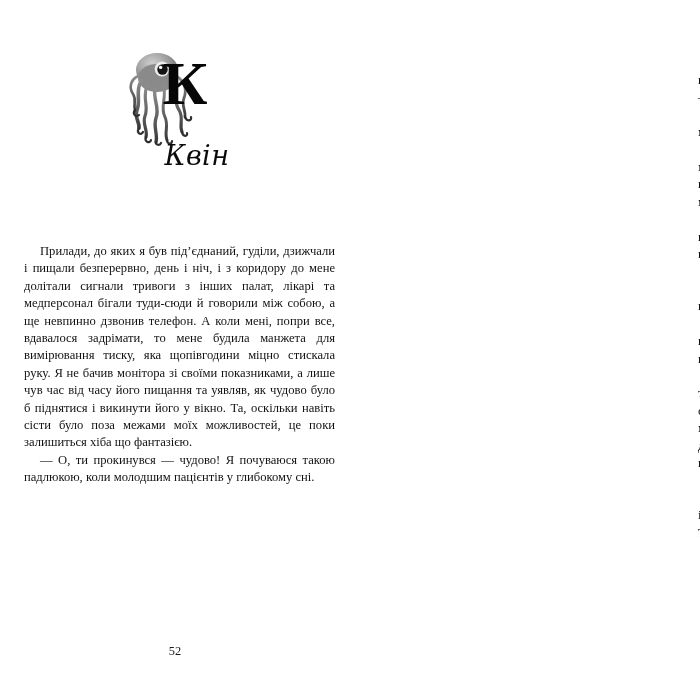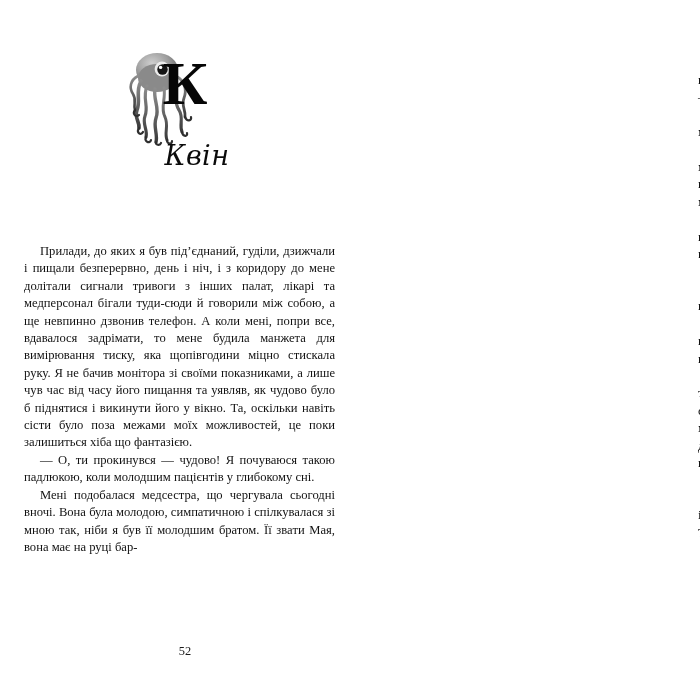--- a/index.html
+++ b/index.html
@@ -81,21 +81,20 @@
   }
 
   
   .folio {
     position: absolute;
     top: 644px;
     font-size: 12.4px;
     line-height: 14px;
     text-align: center;
     color: #1a1a1a;
-    padding-left: 10px;
   }
   #folio-left  { left: 0;   width: 350px; }
 </style>
 </head>
 <body>
 
 <div id="page">
 
   <div class="page-half" id="page-left">
 
@@ -143,21 +142,20 @@
 
         <text x="58" y="56" font-family="'Liberation Serif','DejaVu Serif',serif" font-size="62" font-weight="bold" fill="#060606" text-anchor="middle">К</text>
       </svg>
 
       <span class="chapter-title">Квін</span>
     </div>
 
     <div class="col-text" id="left-col">
       <p>Прилади, до яких я був під’єднаний, гуділи, дзижчали і пищали безперервно, день і ніч, і з коридору до мене долітали сигнали тривоги з інших палат, лікарі та медперсонал бігали туди-сюди й говорили між собою, а ще невпинно дзвонив телефон. А коли мені, попри все, вдавалося задрімати, то мене будила манжета для вимірювання тиску, яка щопівгодини міцно стискала руку. Я не бачив монітора зі своїми показниками, а лише чув час від часу його пищання та уявляв, як чудово було б піднятися і викинути його у вікно. Та, оскільки навіть сісти було поза межами моїх можливостей, це поки залишиться хіба що фантазією.</p>
       <p>— О, ти прокинувся — чудово! Я почуваюся такою падлюкою, коли молодшим пацієнтів у глибокому сні.</p>
-      <p>Мені подобалася медсестра, що чергувала сьогодні вночі. Вона була молодою, симпатичною і спілкувалася зі мною так, ніби я був її молодшим братом. Її звати Мая, вона має на руці бар-</p>
     </div>
 
     <div class="folio" id="folio-left">52</div>
   </div>
 
   <div class="page-half" id="page-right">
 
     <div class="col-text" id="right-col">
       <p class="cont">висте татуювання, яке здається мені неймовірно захопливим — драконоподібна ящірка простягалася від кисті аж до ліктя.</p>
       <p>— Звичайно ж, не сплю. Поняття не маю, як у цьому шумі можна заснути.</p>

